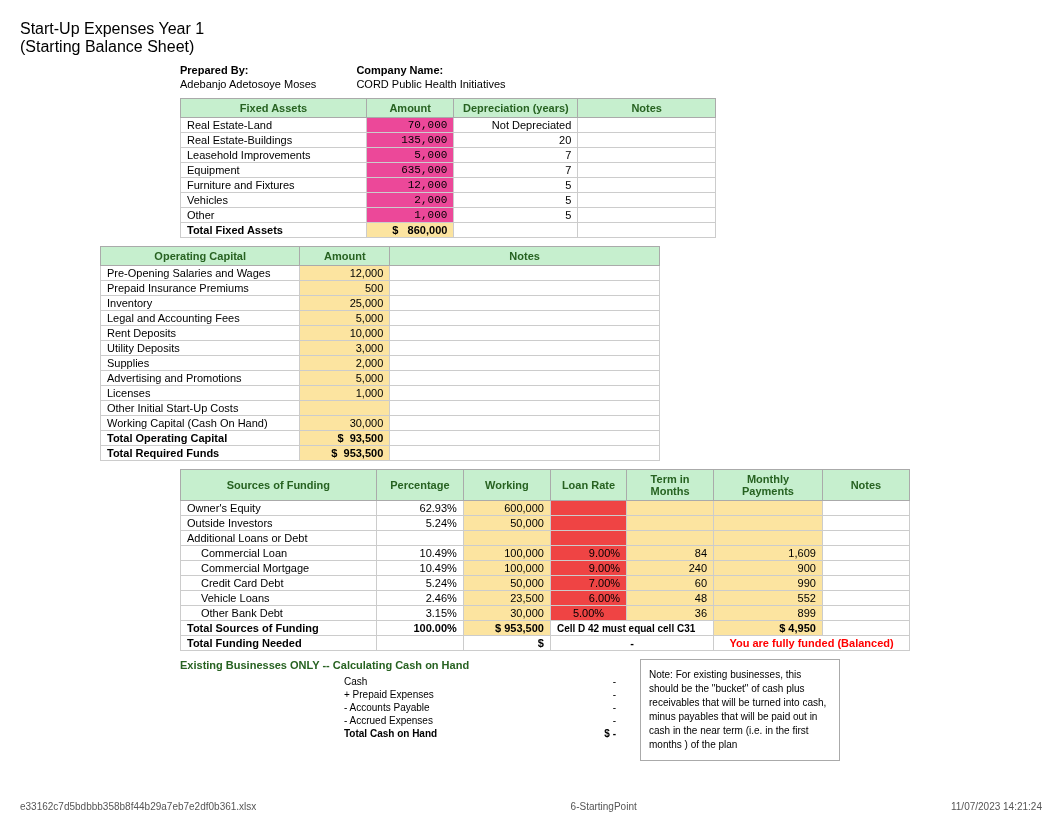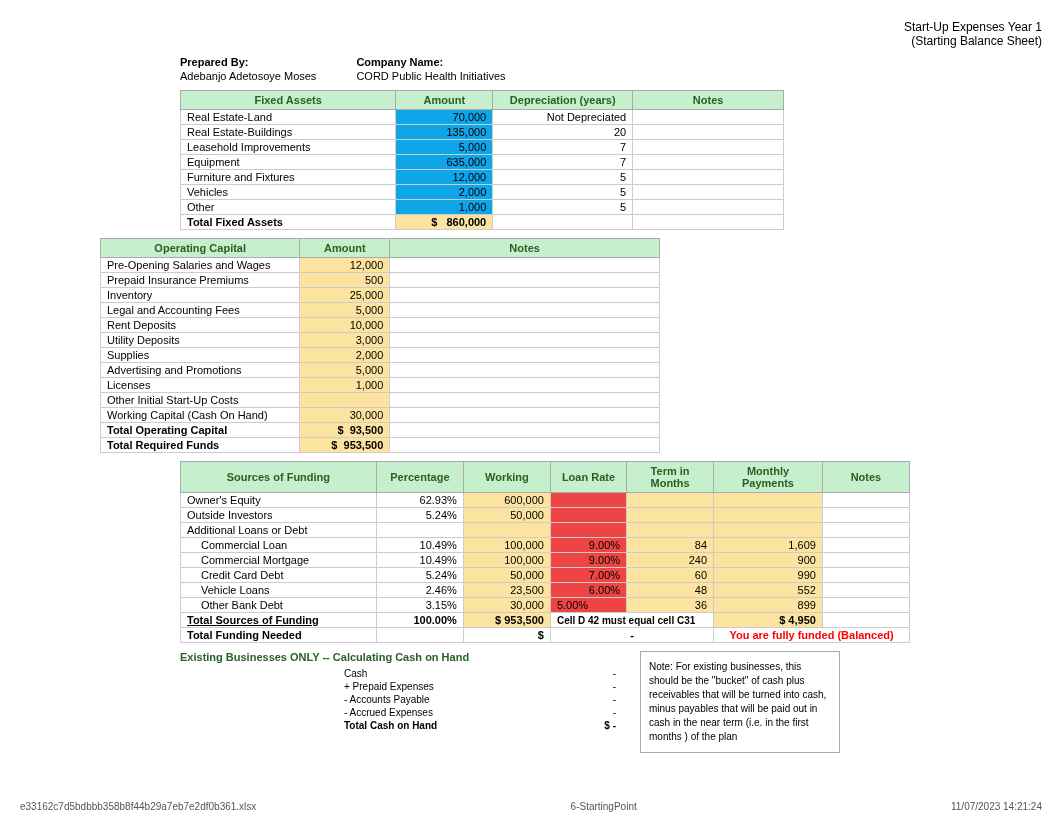--- a/index.html
+++ b/index.html
@@ -9,59 +9,60 @@
       background: #fff;
       color: #000;
       width: 1062px;
       min-height: 822px;
       position: relative;
     }
     .page-wrapper {
       padding: 10px 20px 30px 20px;
     }
     .header-title {
-      text-align: right;
-      font-size: 12px;
+      text-align: left;
+      font-size: 16px;
       margin-bottom: 2px;
       margin-top: 10px;
     }
     .meta-info {
       display: flex;
       margin: 8px 0 8px 160px;
       gap: 40px;
       font-size: 11px;
     }
     .meta-col { display: flex; flex-direction: column; gap: 2px; }
 
     table {
       border-collapse: collapse;
       font-size: 11px;
     }
 
     
     .fixed-assets-table {
-      width: 604px;
+      width: 536px;
       margin-left: 160px;
       margin-bottom: 8px;
     }
     .fixed-assets-table th {
       background: #c6efce;
       color: #276221;
       font-weight: bold;
       padding: 3px 6px;
       border: 1px solid #aaa;
       text-align: center;
     }
     .fixed-assets-table td {
       padding: 1px 6px;
       border: 1px solid #ccc;
     }
     .fixed-assets-table .amount-col {
       text-align: right;
-      background: #0ea5e9;
+      background: #ec4899;
+      font-family: Liberation Mono, monospace;
     }
     .fixed-assets-table .depr-col {
       text-align: right;
     }
     .fixed-assets-table .notes-col {
       min-width: 120px;
     }
     .total-row td {
       font-weight: bold;
     }
@@ -395,27 +396,27 @@
     <td class="total-col" style="text-align:right;">23,500</td>
     <td class="rate-col" style="text-align:right;">6.00%</td>
     <td class="term-col" style="text-align:right;">48</td>
     <td class="monthly-col" style="text-align:right;">552</td>
     <td class="notes-col"></td>
   </tr>
         <tr>
     <td style="padding-left:20px;">Other Bank Debt</td>
     <td class="pct-col" style="text-align:right;">3.15%</td>
     <td class="total-col" style="text-align:right;">30,000</td>
-    <td class="rate-col" style="text-align:left;">5.00%</td>
+    <td class="rate-col" style="text-align:center;">5.00%</td>
     <td class="term-col" style="text-align:right;">36</td>
     <td class="monthly-col" style="text-align:right;">899</td>
     <td class="notes-col"></td>
   </tr>
         <tr class="total-row">
-  <td style="font-weight:bold;text-decoration:underline;">Total Sources of Funding</td>
+  <td style="font-weight:bold;">Total Sources of Funding</td>
   <td style="text-align:right; font-weight:bold;">100.00%</td>
   <td style="text-align:right; background:#fce4a0; font-weight:bold;">$ 953,500</td>
   <td colspan="2" style="font-size:10px; color:#000;">Cell D 42 must equal cell C31</td>
   <td style="text-align:right; background:#fce4a0; font-weight:bold;">$ 4,950</td>
   <td></td>
 </tr>
         <tr class="total-row">
   <td style="font-weight:bold;">Total Funding Needed</td>
   <td></td>
   <td style="text-align:right; font-weight:bold;">$</td>

